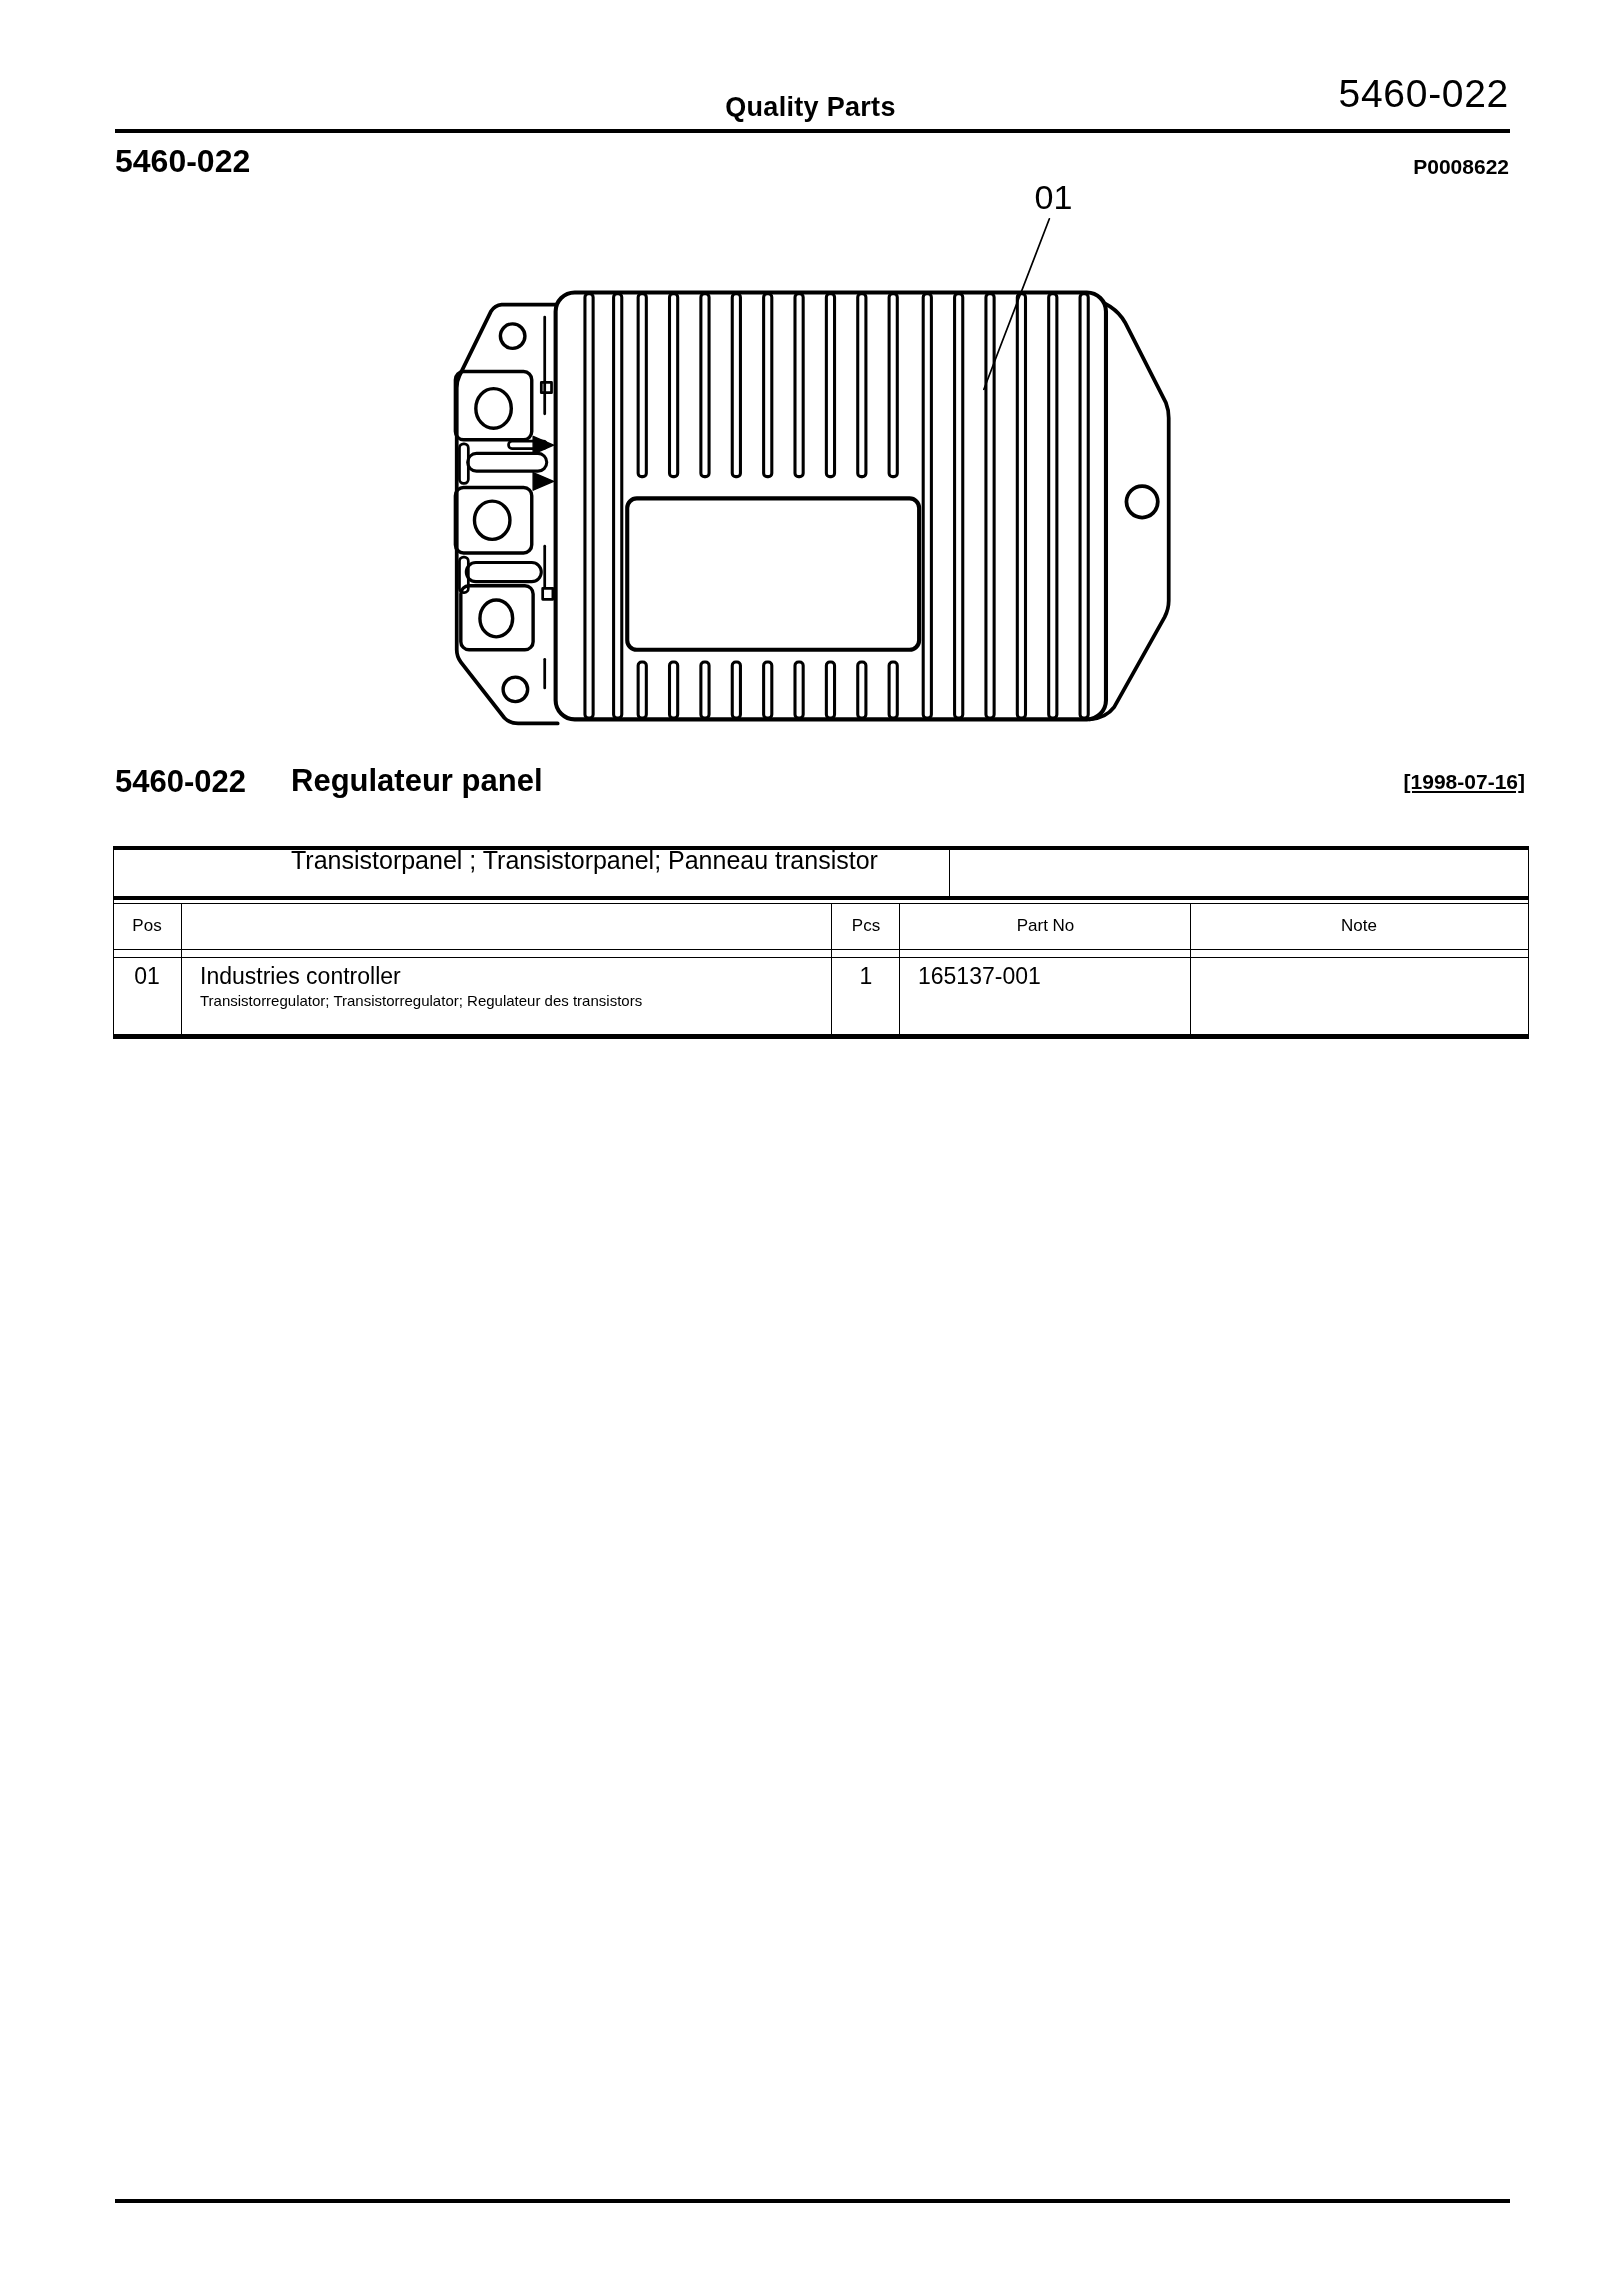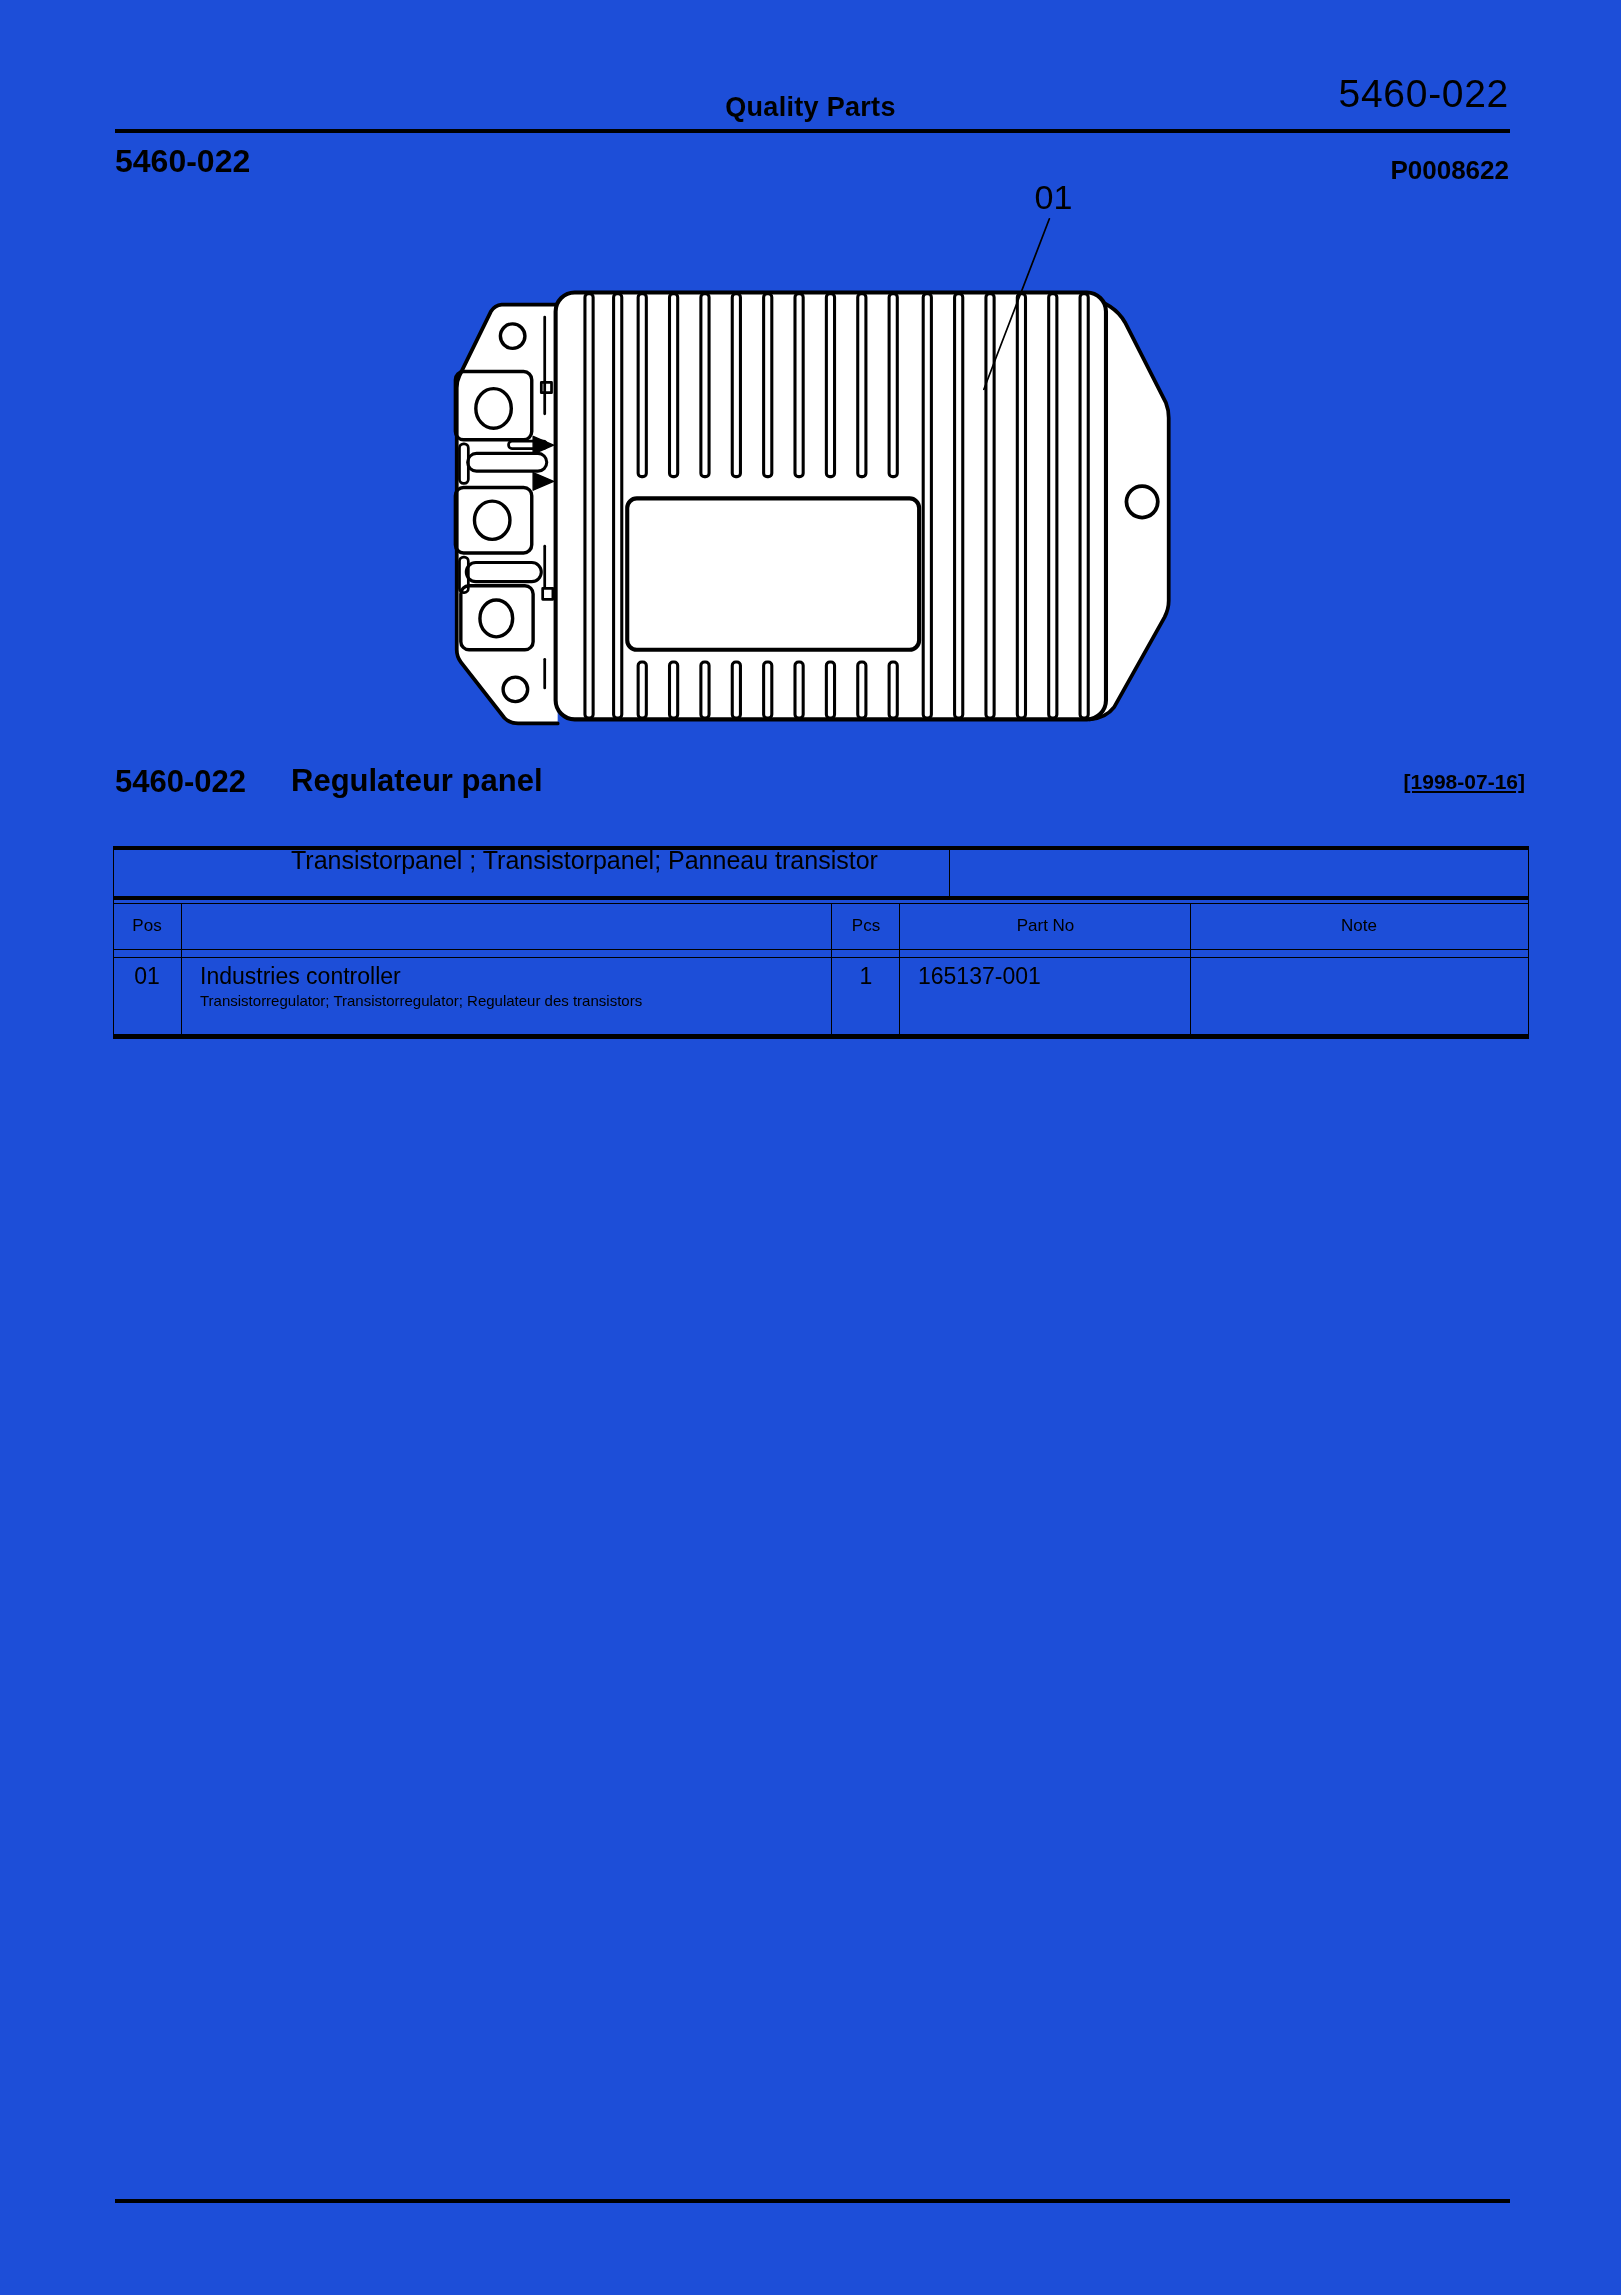--- a/index.html
+++ b/index.html
@@ -1,34 +1,34 @@
 <!DOCTYPE html>
 <html style="font-size:11px"><head>
 <meta charset="utf-8">
 <style>
   * { margin:0; padding:0; box-sizing:border-box; }
   html,body { background:#e8e8e8; }
   .page {
     position:relative;
     width:1621px; height:2295px;
-    background:#1d4ed8;
+    background:#ffffff;
     font-family:"Liberation Sans", sans-serif;
     color:#000;
     overflow:hidden;
   }
   .abs { position:absolute; }
   .hrule { position:absolute; background:#000; }
   .center { left:0; width:100%; text-align:center; }
 
   
   .qp-title   { top:92px; font-size:27px; font-weight:bold; letter-spacing:0.3px; }
   .code-tr    { top:72px; right:112px; font-size:39px; font-weight:400; letter-spacing:0.7px; }
   .rule-top   { top:129px; left:115px; width:1395px; height:4.1px; }
   .code-left  { top:143px; left:115px; font-size:32px; font-weight:bold; }
-  .img-ref    { top:155px; right:112px; font-size:26px; font-weight:bold; }
+  .img-ref    { top:155px; right:112px; font-size:21px; font-weight:bold; }
 
   
   .figure { position:absolute; top:164px; left:409px; width:832px; height:587px; }
   .figure svg { display:block; }
 
   
   .sec-code  { top:764px; left:115px;  font-size:31px; font-weight:bold; }
   .sec-title { top:763px; left:291px;  font-size:31px; font-weight:bold; }
   .sec-date  { top:770px; right:96px; font-size:21px; font-weight:bold;text-decoration:underline; }
   .sec-sub   { top:846px; left:291px;  font-size:25px; }

